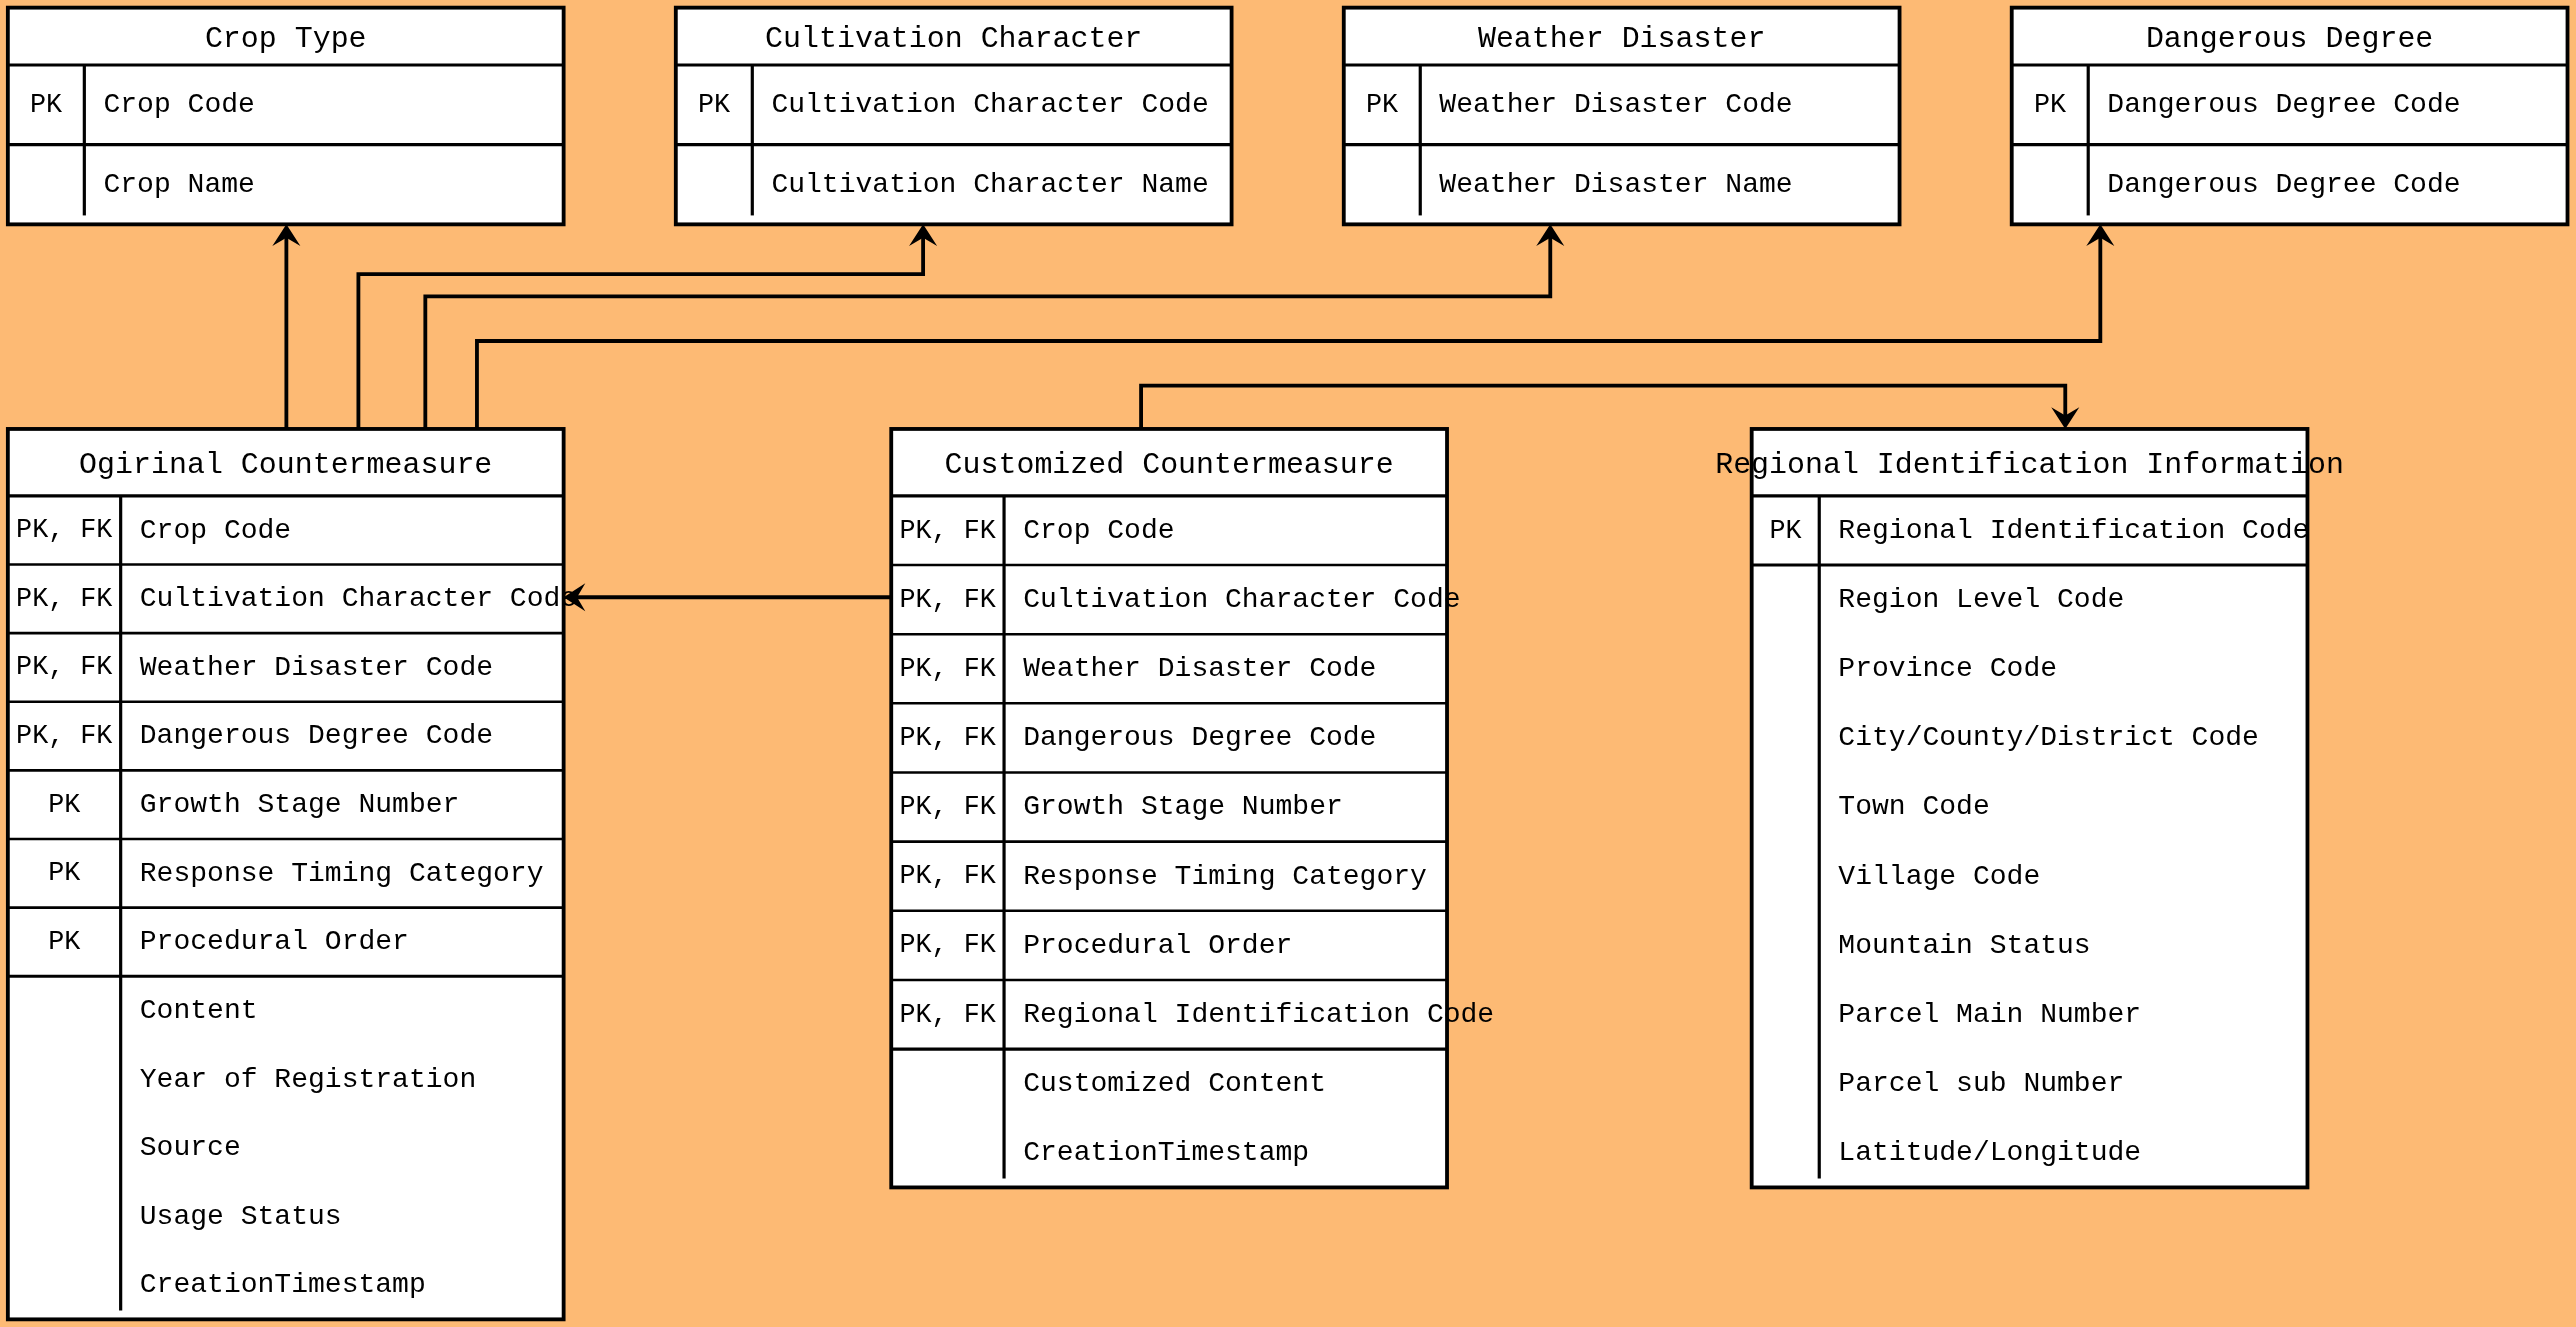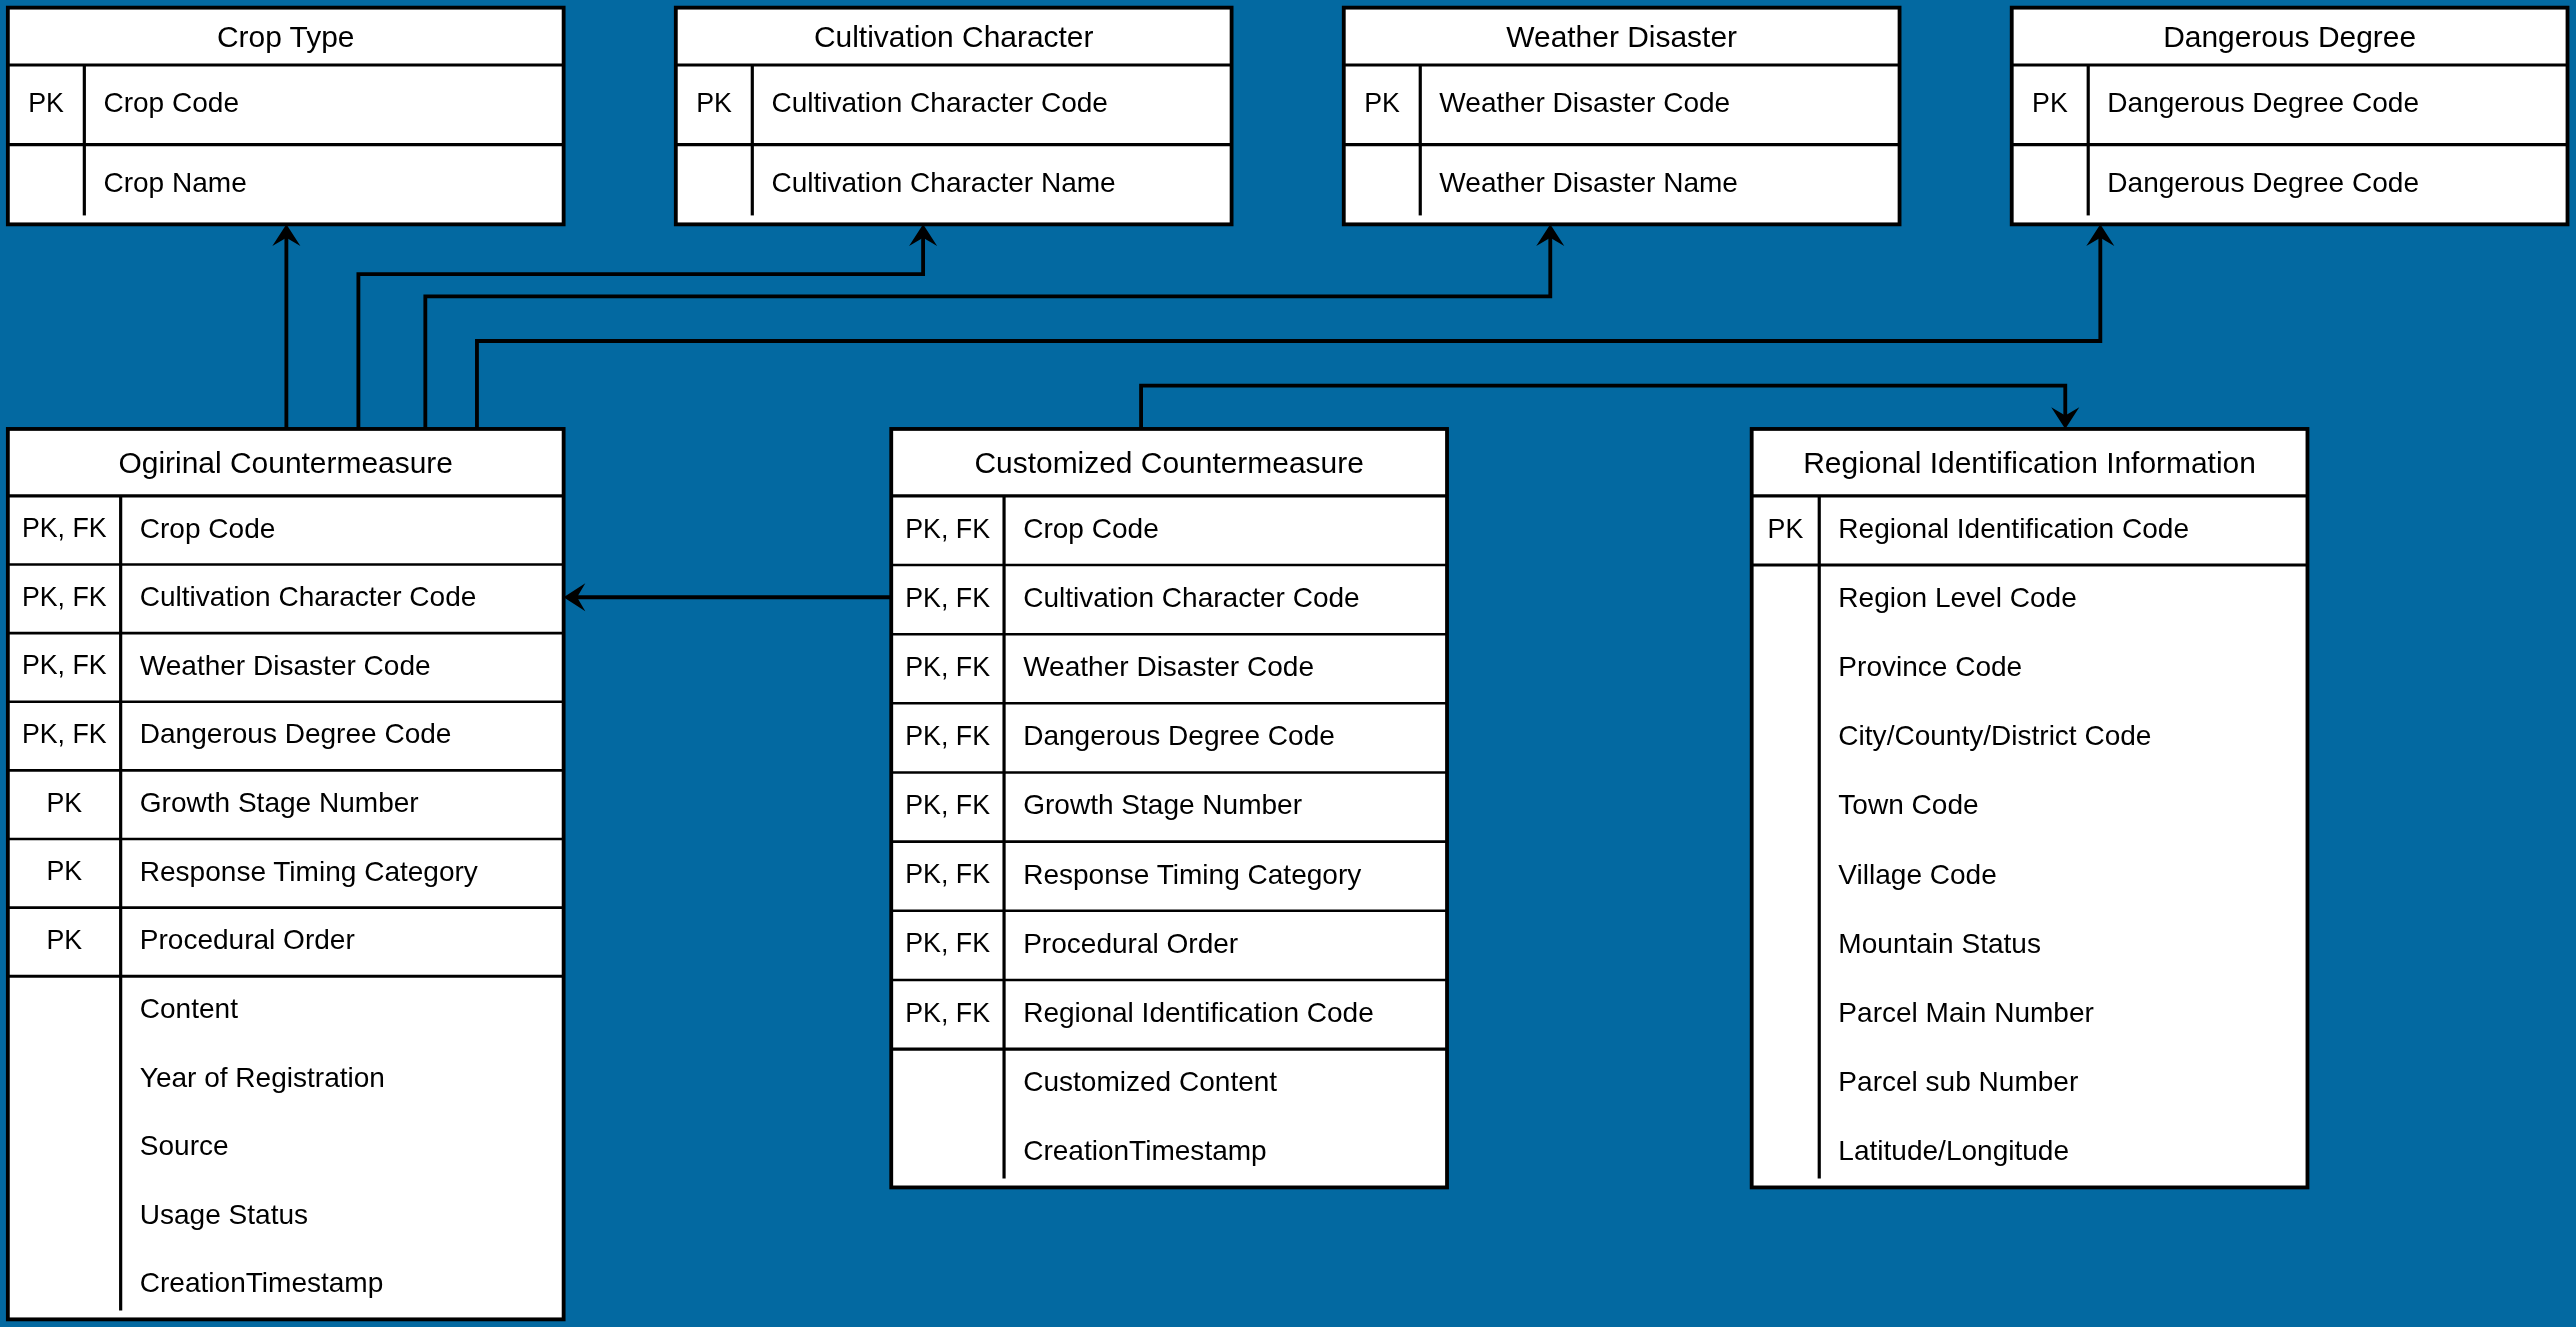--- a/index.html
+++ b/index.html
@@ -1,17 +1,17 @@
 <!DOCTYPE html>
 <html style="font-size:10.2px"><head>
 <meta charset="utf-8">
 <style>
   html,body{margin:0;padding:0;background:#ffffff;}
-  #root{position:relative;width:2576px;height:1327px;background:#0369a1;
-        font-family:Liberation Sans, sans-serif;overflow:hidden;}
+  #root{position:relative;width:2576px;height:1327px;background:#fdba74;
+        font-family:Liberation Mono, monospace;overflow:hidden;}
   svg{position:absolute;left:0;top:0;width:2576px;height:1327px;}
   .ent-rect{fill:#ffffff;stroke:#000000;stroke-width:6;}
   .rowline{stroke:#000000;stroke-width:5;}
   .thinline{stroke:#000000;stroke-width:4;}
   .divider{stroke:#000000;stroke-width:5;}
   .conn{stroke:#000000;stroke-width:6;fill:none;}
   .ttl{font-size:47px;fill:#000;text-anchor:middle;dominant-baseline:middle;}
   .key{font-size:42px;fill:#000;text-anchor:middle;dominant-baseline:middle;}
   .attr{font-size:44px;fill:#000;text-anchor:start;dominant-baseline:middle;}
 </style>

